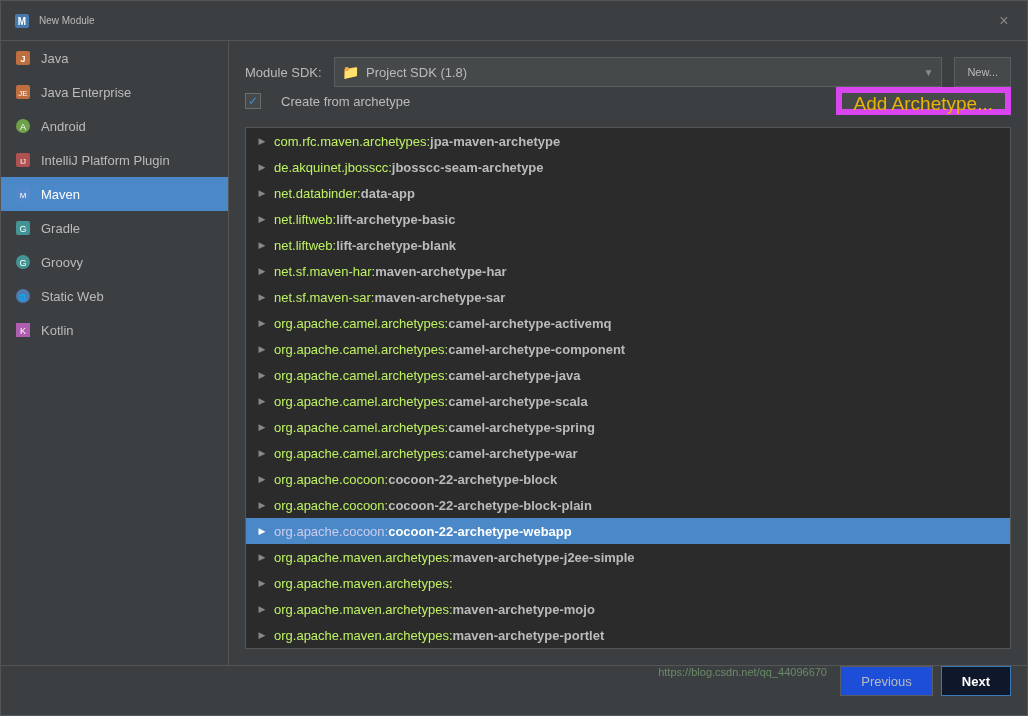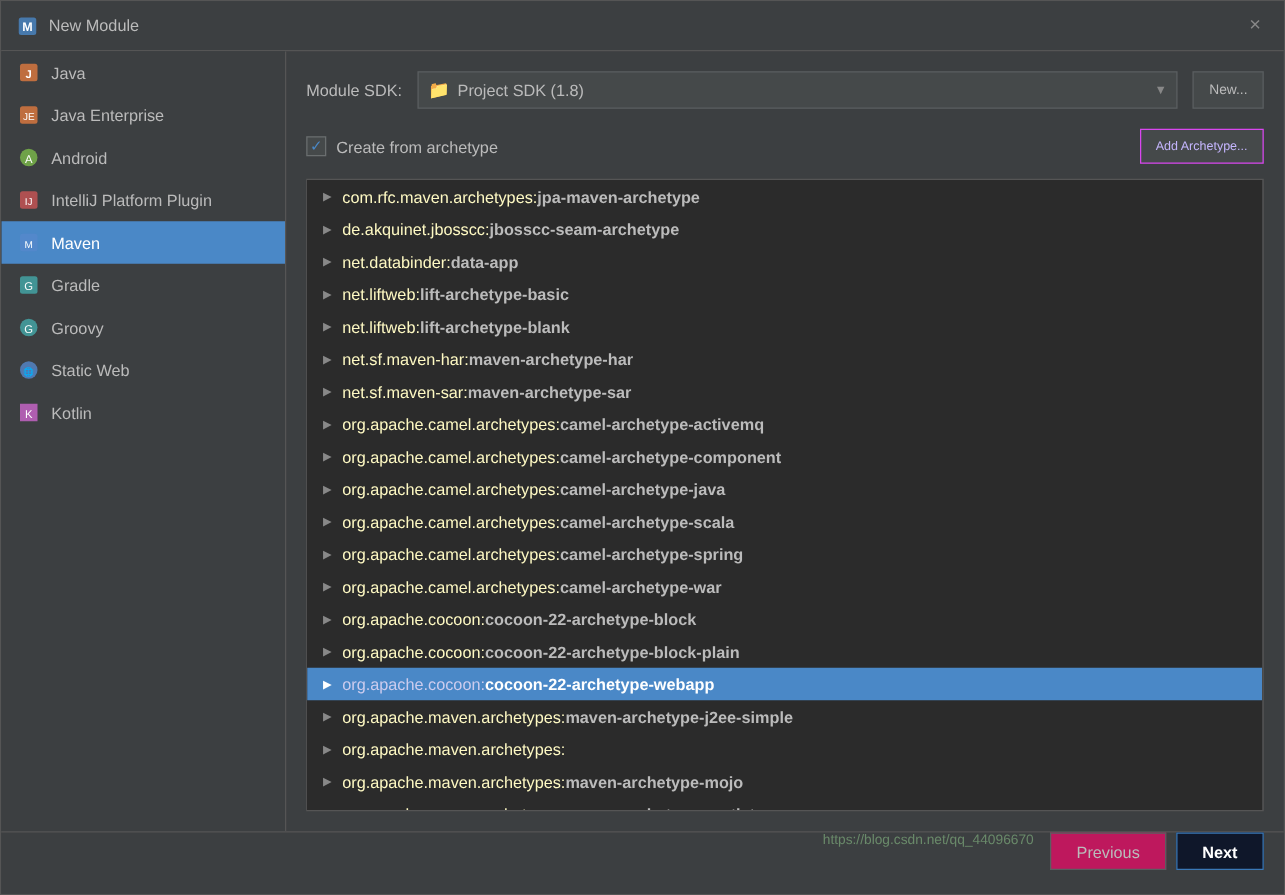--- a/index.html
+++ b/index.html
@@ -32,21 +32,21 @@
     .title-bar-icon {
       width: 18px;
       height: 18px;
       margin-right: 8px;
       display: flex;
       align-items: center;
       justify-content: center;
     }
     .title-bar-title {
       flex: 1;
-      font-size: 13px;
+      font-size: 10px;
       color: #bbbbbb;
     }
     .close-btn {
       width: 22px;
       height: 22px;
       display: flex;
       align-items: center;
       justify-content: center;
       cursor: pointer;
       color: #888;
@@ -91,21 +91,21 @@
     .right-panel {
       flex: 1;
       display: flex;
       flex-direction: column;
       overflow: hidden;
       padding: 16px;
     }
     .sdk-row {
       display: flex;
       align-items: center;
-      margin-bottom: 16px;
+      margin-bottom: 0;
       gap: 12px;
     }
     .sdk-label {
       font-size: 13px;
       color: #bbbbbb;
       white-space: nowrap;
     }
     .sdk-dropdown {
       flex: 1;
       background: #45494a;
@@ -135,21 +135,21 @@
       height: 30px;
       padding: 0 12px;
       cursor: pointer;
       font-size: 11px;
       white-space: nowrap;
     }
     .archetype-row {
       display: flex;
       align-items: center;
       margin-bottom: 12px;
-      gap: 8px;
+      gap: 20px;
     }
     .checkbox {
       width: 16px;
       height: 16px;
       background: #45494a;
       border: 1px solid #6a6e6f;
       display: flex;
       align-items: center;
       justify-content: center;
       cursor: pointer;
@@ -160,26 +160,26 @@
       font-size: 12px;
       color: #4a88c7;
     }
     .archetype-label {
       flex: 1;
       font-size: 13px;
       color: #bbbbbb;
     }
     .add-archetype-btn {
       background: #45494a;
-      border: 1px solid #d946ef;
-      color: #c4b5fd;
+      border: 6px solid #d946ef;
+      color: #eab308;
       height: 28px;
       padding: 0 12px;
       cursor: pointer;
-      font-size: 10px;
+      font-size: 19px;
       margin-left: auto;
     }
     .archetype-list-container {
       flex: 1;
       background: #2b2b2b;
       border: 1px solid #555;
       overflow-y: auto;
       position: relative;
     }
     .archetype-list {
@@ -204,21 +204,21 @@
       display: flex;
       align-items: center;
       justify-content: center;
       margin-right: 4px;
       font-size: 9px;
       color: #888;
       flex-shrink: 0;
     }
     .archetype-item.selected .arrow { color: #fff; }
     .item-prefix {
-      color: #fef9c3;
+      color: #bef264;
       margin-right: 0;
     }
     .archetype-item.selected .item-prefix { color: #cce; }
     .item-bold {
       font-weight: bold;
       text-align: center;
     }
     .footer {
       height: 50px;
       display: flex;
@@ -231,21 +231,21 @@
       flex-shrink: 0;
       position: relative;
     }
     .footer-url {
       position: absolute;
       right: 200px;
       font-size: 11px;
       color: #6a8a6a;
     }
     .prev-btn {
-      background: #be185d;
+      background: #1d4ed8;
       border: 1px solid #5a5e60;
       color: #bbbbbb;
       height: 30px;
       padding: 0 20px;
       cursor: pointer;
       font-size: 13px;
     }
     .next-btn {
       background: #0f172a;
       border: 1px solid #3a78b7;

